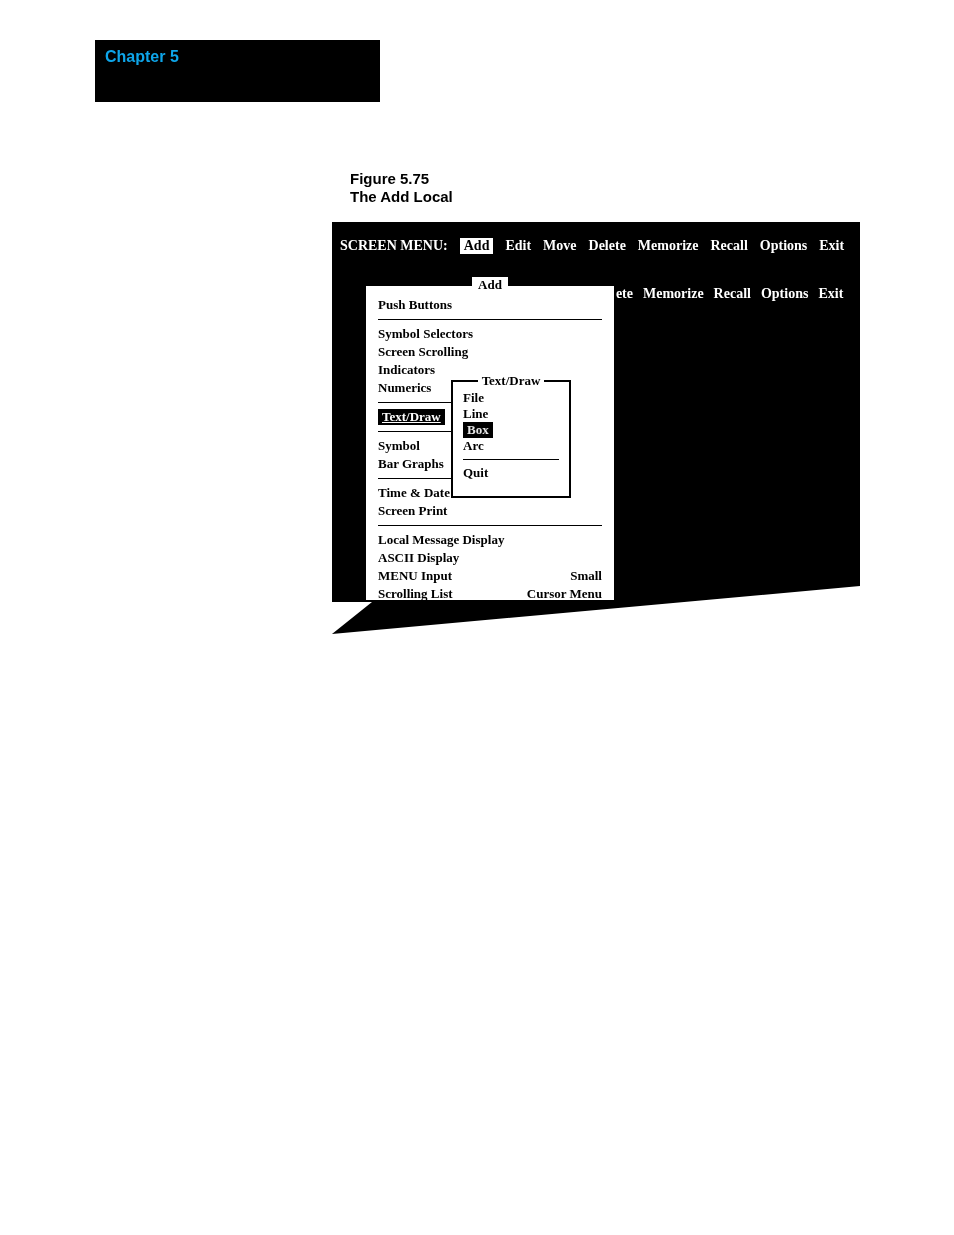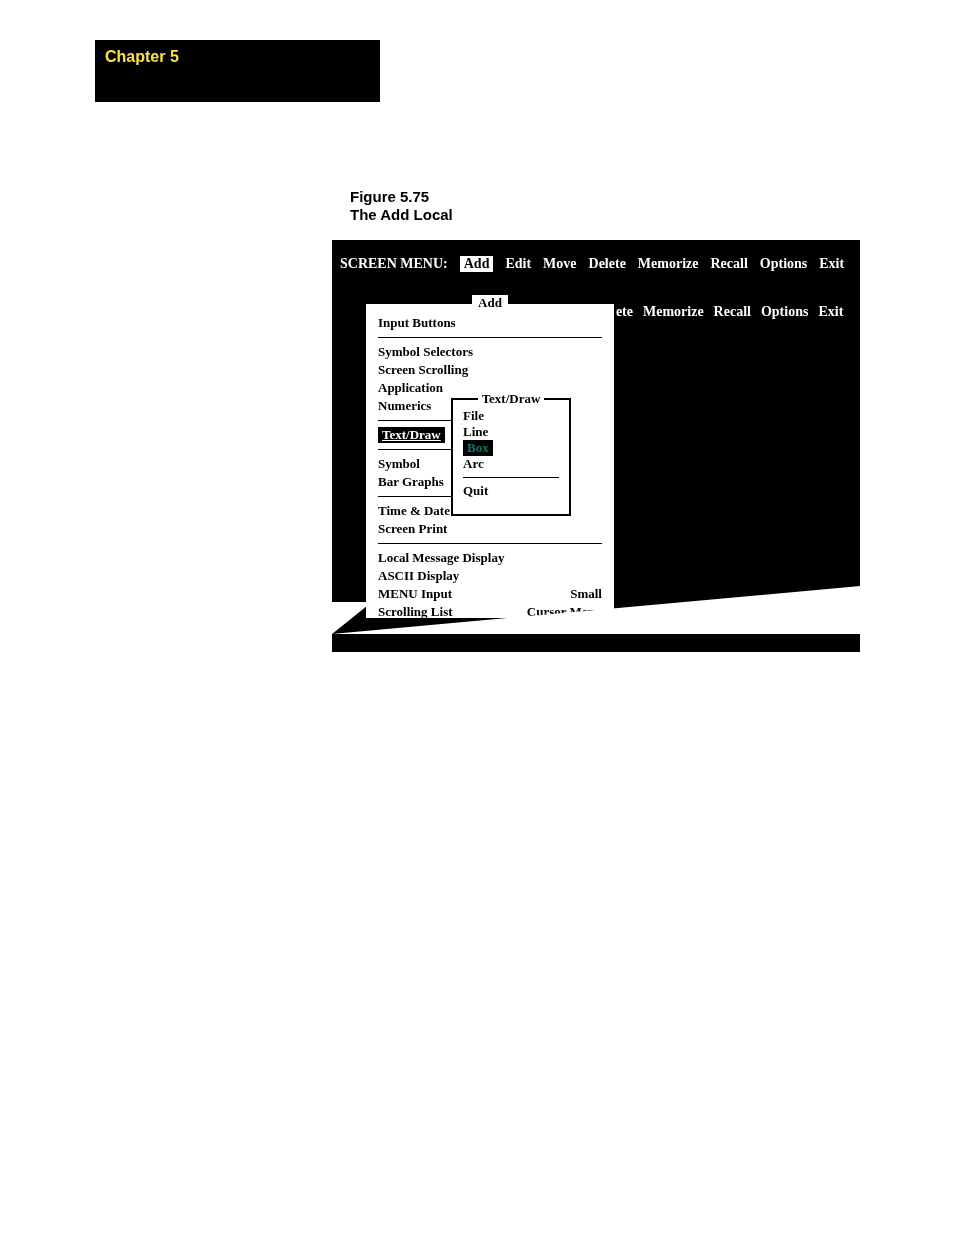--- a/index.html
+++ b/index.html
@@ -12,46 +12,46 @@
     overflow: hidden;
   }
 
   .header-box {
     position: absolute;
     left: 95px;
     top: 40px;
     width: 285px;
     height: 62px;
     background: #000000;
-    color: #fde047;
+    color: #0ea5e9;
     padding: 8px 10px;
   }
   .header-box .chapter {
     font-size: 16px;
     font-weight: bold;
   }
   .header-box .subtitle {
     font-size: 16px;
     font-weight: normal;
     margin-top: 2px;
   }
 
   .figure-caption {
     position: absolute;
     left: 350px;
-    top: 188px;
+    top: 170px;
     font-size: 15px;
     font-weight: bold;
     line-height: 1.2;
   }
 
   .screenshot {
     position: absolute;
     left: 332px;
-    top: 240px;
+    top: 222px;
     width: 528px;
     height: 412px;
     background: #000000;
   }
 
   .top-menubar {
     position: absolute;
     left: 8px;
     top: 14px;
     right: 8px;
@@ -151,21 +151,21 @@
     top: -9px;
     left: 0; right: 0;
     text-align: center;
   }
   .submenu .panel-title span {
     background: #ffffff;
     padding: 0 4px;
   }
   .submenu .selected {
     background: #000000;
-    color: #0f766e;
+    color: #e5e5e5;
     padding: 0 4px;
     display: inline-block;
   }
   .submenu hr {
     border: none;
     border-top: 1.5px solid #000000;
     margin: 5px 0;
   }
 </style>
 </head>
@@ -200,25 +200,25 @@
     <span>Recall</span>
     <span>Options</span>
     <span>Exit</span>
   </div>
 
   <div class="add-panel">
     <div class="panel-title">
       <span>Add</span>
     </div>
 
-    <div class="item">Input Buttons</div>
+    <div class="item">Push Buttons</div>
     <hr>
     <div class="item">Symbol Selectors</div>
     <div class="item">Screen Scrolling</div>
-    <div class="item">Application</div>
+    <div class="item">Indicators</div>
     <div class="item">Numerics</div>
     <hr style="width:80px;">
     <div class="item">
       <span class="selected">Text/Draw</span>
     </div>
     <hr style="width:80px;">
     <div class="item">Symbol</div>
     <div class="item">Bar Graphs</div>
     <hr style="width:80px;">
     <div class="item">Time &amp; Date</div>

